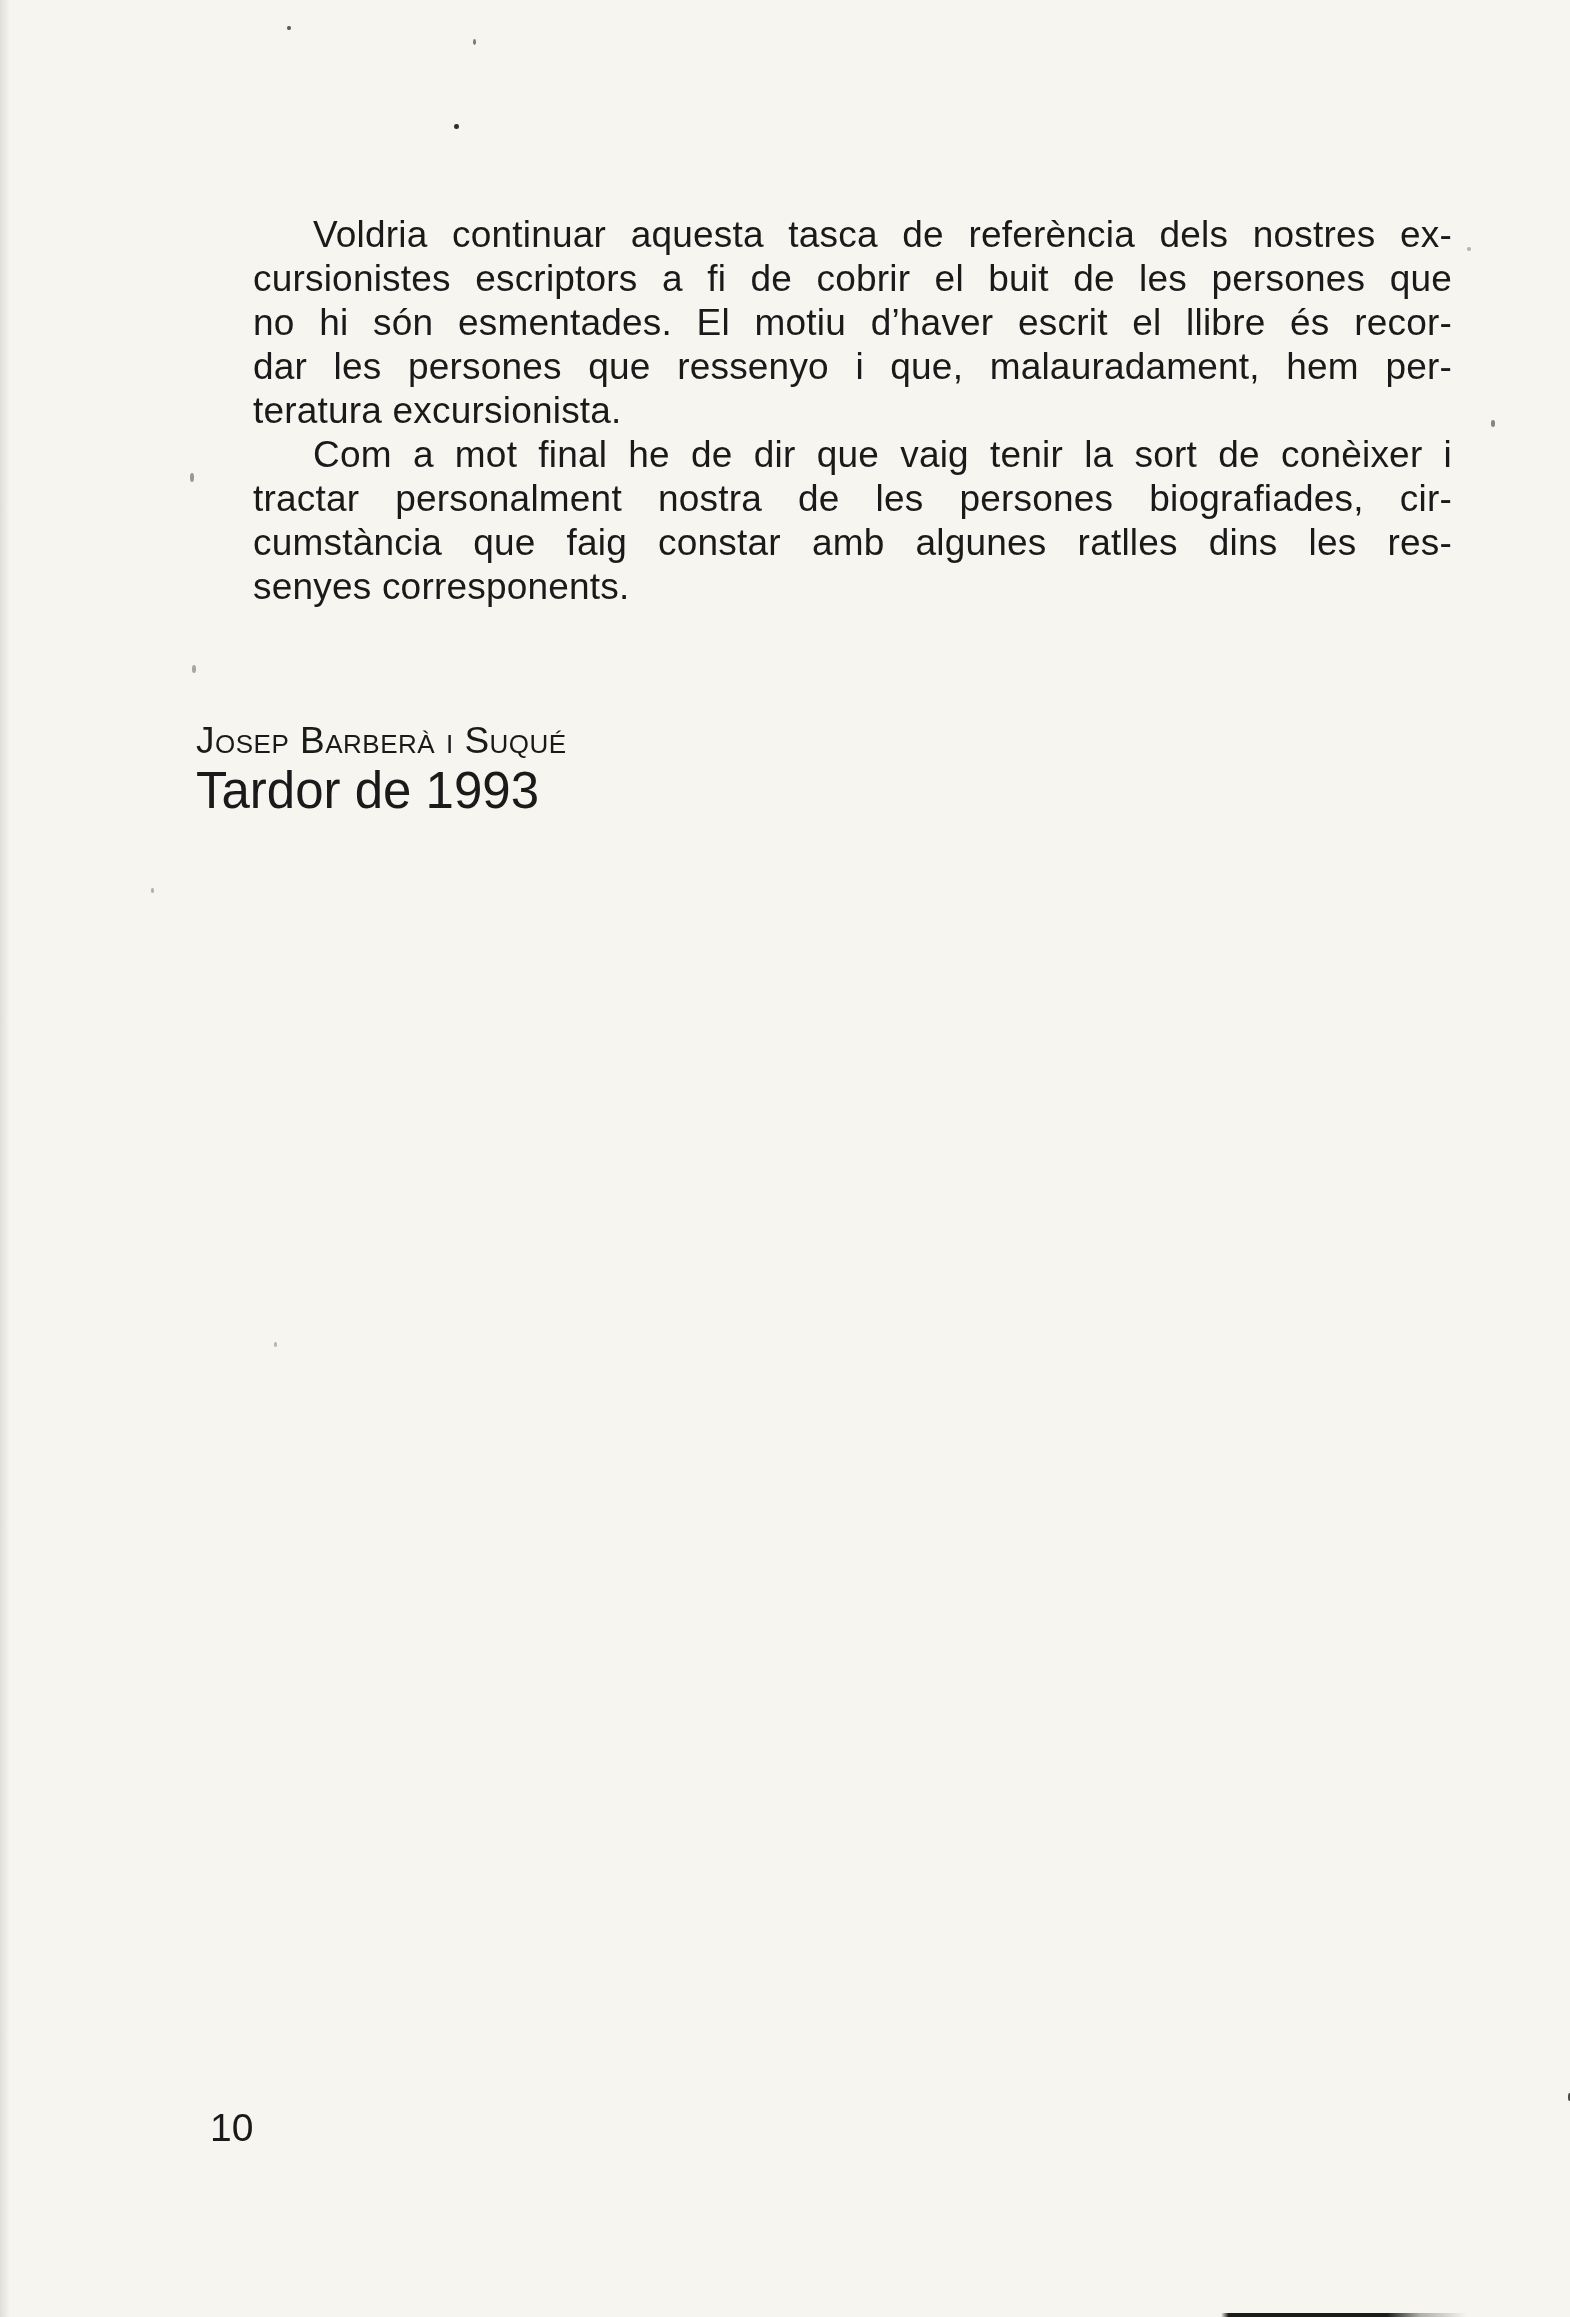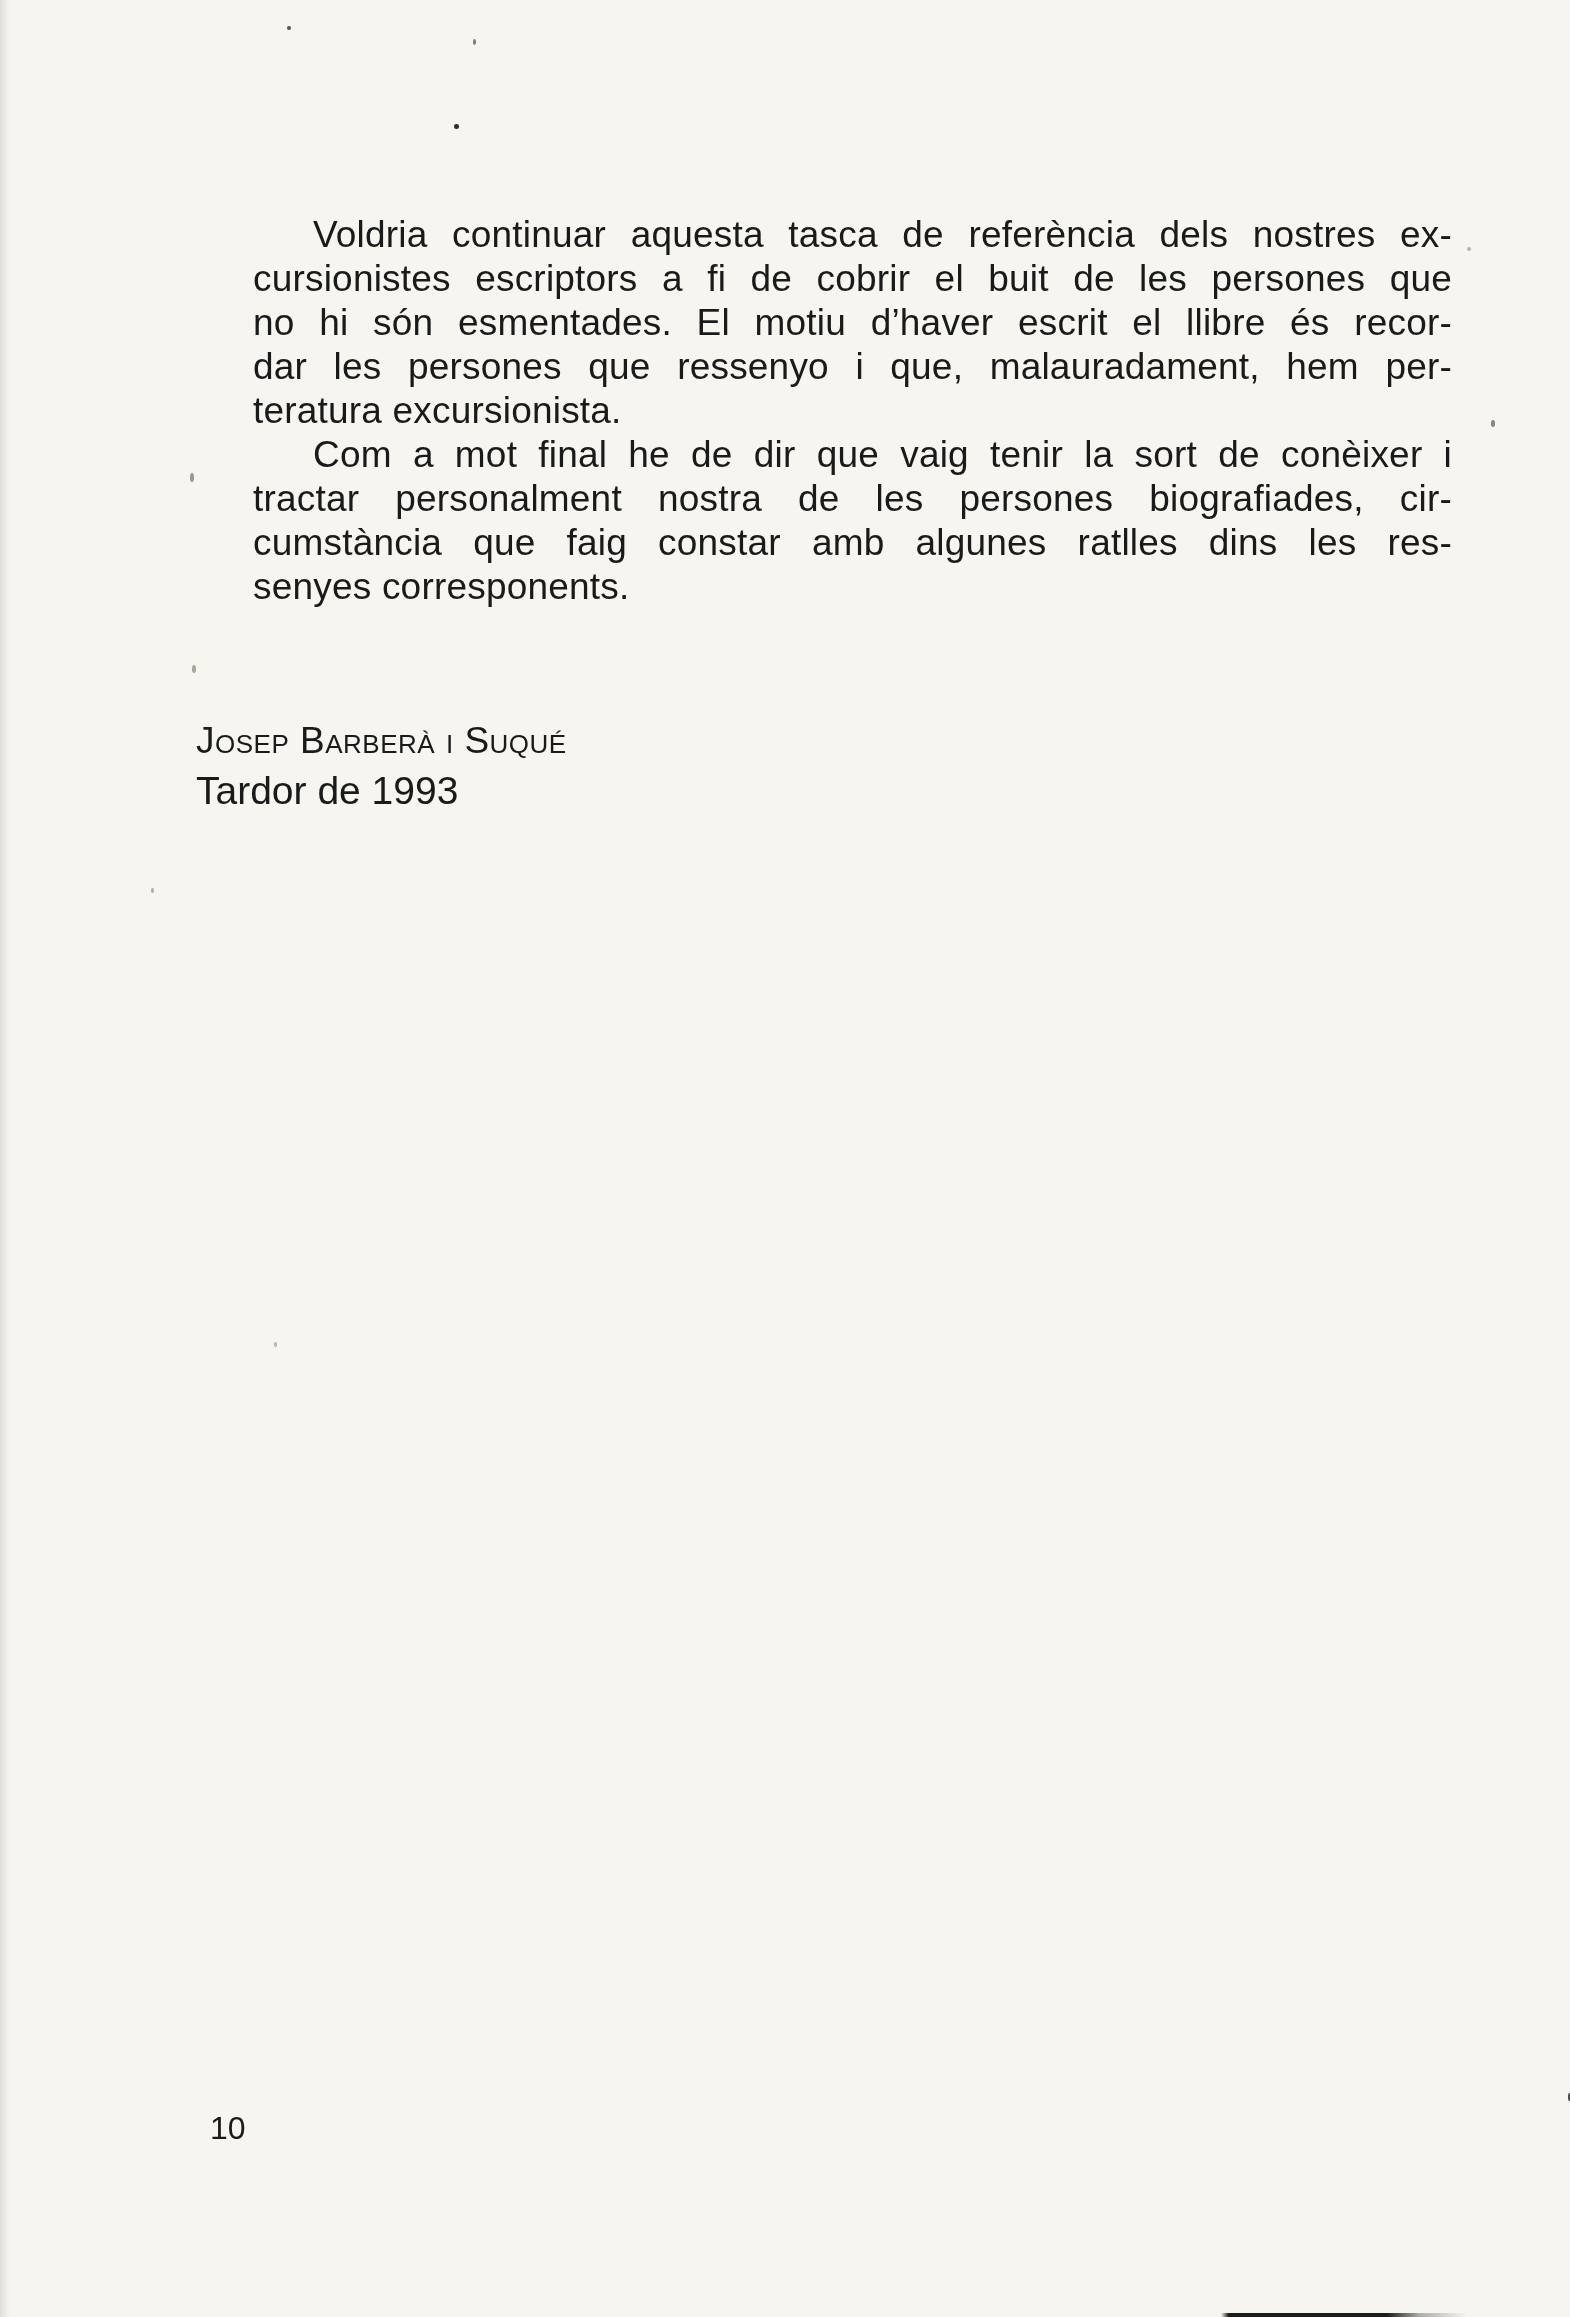--- a/index.html
+++ b/index.html
@@ -53,28 +53,28 @@
   }
   .sig-name {
     top: 719px;
     font-size: 37px;
     line-height: 44px;
     font-variant: small-caps;
     letter-spacing: 0.5px;
   }
   .sig-date {
     top: 769px;
-    font-size: 39px;
+    font-size: 51px;
     line-height: 44px;
   }
   .page-number {
     position: absolute;
     left: 210px;
     top: 2106px;
-    font-size: 32px;
+    font-size: 39px;
     line-height: 44px;
   }
   
   .scan-strip {
     position: absolute;
     left: 1221px;
     top: 2313px;
     width: 256px;
     height: 4.7px;
     background: linear-gradient(to right,

